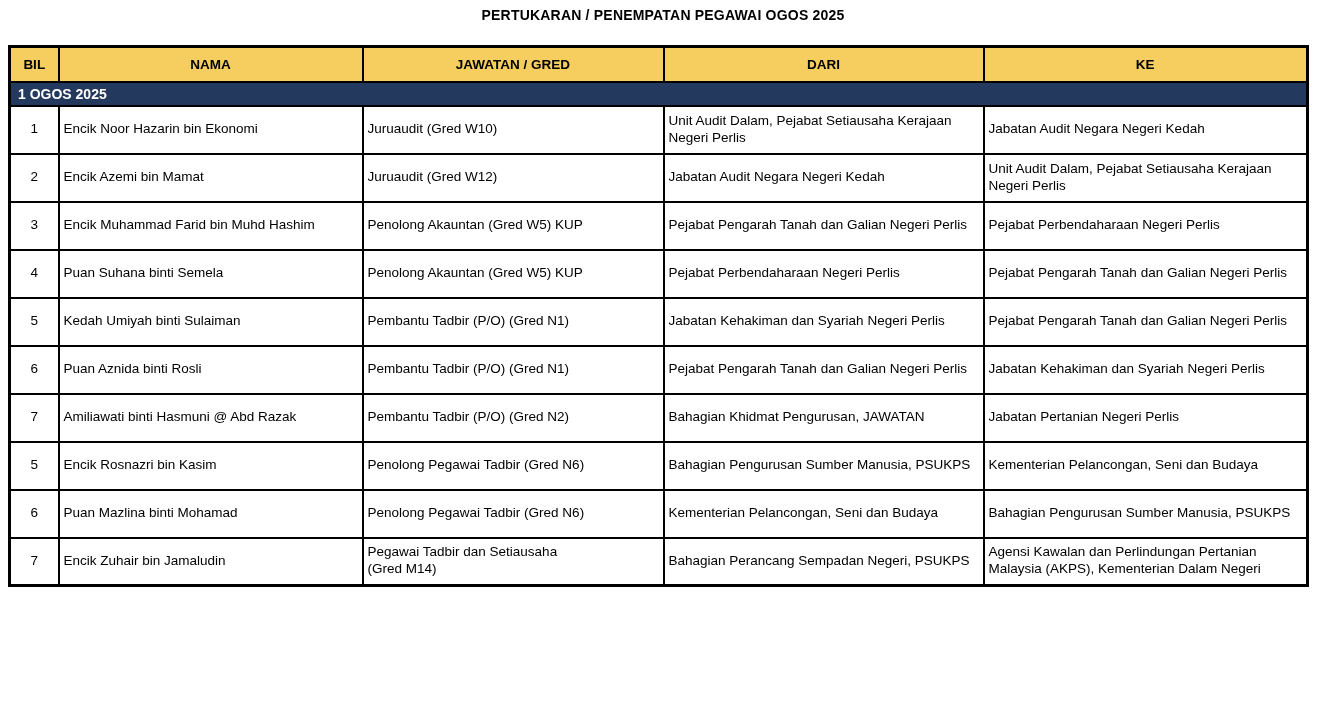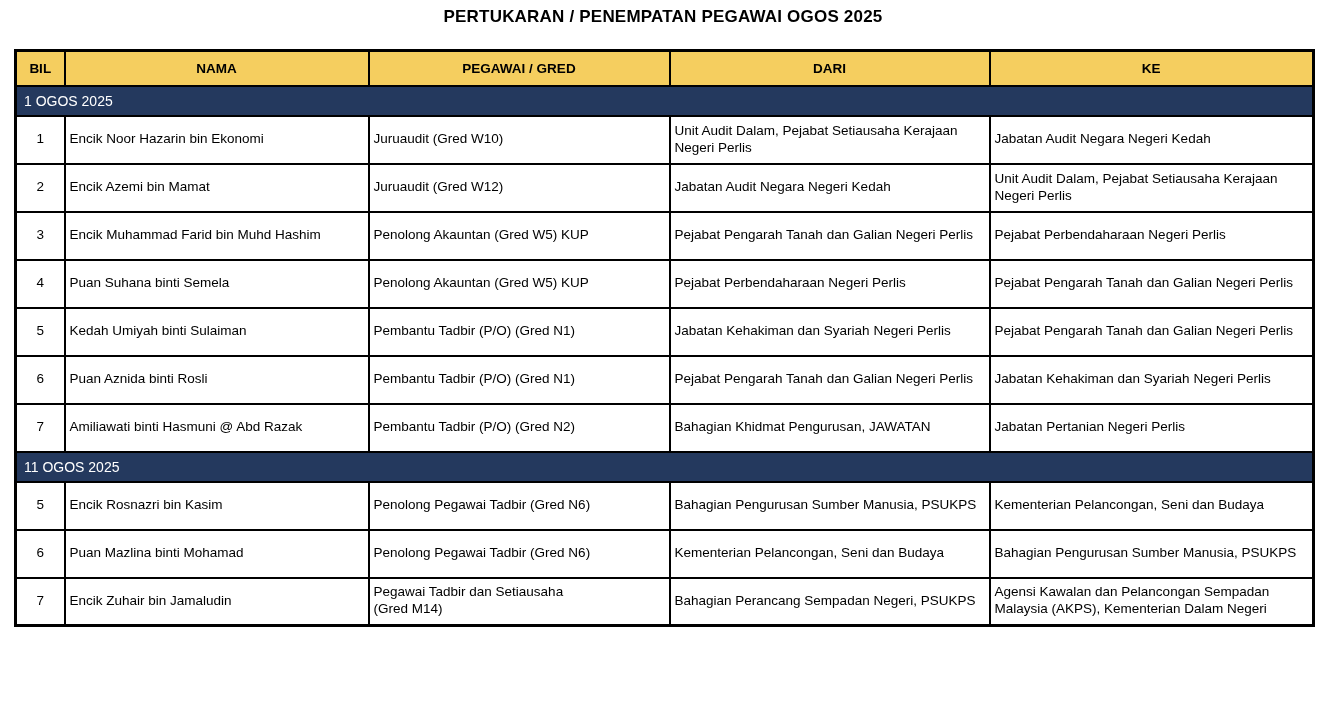--- a/index.html
+++ b/index.html
@@ -1,36 +1,36 @@
 <!DOCTYPE html>
 <html><head>
 <meta charset="utf-8">
 <style>
   * { margin:0; padding:0; box-sizing:border-box; }
   html,body { width:1326px; background:#ffffff; font-family:"Liberation Sans", sans-serif; color:#000; }
   body { height:711px; overflow:hidden; }
   .title {
-    text-align:center; font-weight:bold; font-size:17px;
+    text-align:center; font-weight:bold; font-size:14px;
     padding-top:7px; letter-spacing:0.2px;
   }
   table.transfer {
     border-collapse:collapse; table-layout:fixed;
-    margin:22px 14px 0 14px; width:1298px;
+    margin:22px 14px 0 8px; width:1298px;
     border:3px solid #000;
   }
   th, td { border:2px solid #000; }
   th {
     background:#F5CE5F; height:35px;
     font-size:13.5px; font-weight:bold; text-align:center;
     vertical-align:middle;
   }
   td.section-cell {
     background:#24395E; color:#ffffff;
-    font-weight:normal; font-size:14px;
-    height:30px; padding-left:7px; vertical-align:middle;
+    font-weight:bold; font-size:14px;
+    height:24px; padding-left:7px; vertical-align:middle;
   }
   td.data {
     height:48px; font-size:13.5px; vertical-align:middle;
     padding:3px 4px; white-space:pre-line; line-height:1.25;
     background:#ffffff;
   }
   td.bil { text-align:center; padding:3px 2px; }
   col.c-bil { width:49px; }
   col.c-nama { width:304px; }
   col.c-jawatan { width:301px; }
@@ -48,21 +48,21 @@
       <col class="c-bil">
         <col class="c-nama">
         <col class="c-jawatan">
         <col class="c-dari">
         <col class="c-ke">
     </colgroup>
     <thead>
       <tr>
         <th>BIL</th>
         <th>NAMA</th>
-        <th>PEGAWAI / GRED</th>
+        <th>JAWATAN / GRED</th>
         <th>DARI</th>
         <th>KE</th>
       </tr>
     </thead>
     <tbody id="table-body">
         <tr>
           <td class="section-cell" colspan="5">1 OGOS 2025</td>
         </tr>
         <tr>
           <td class="data bil">1</td>
@@ -107,39 +107,36 @@
           <td class="data">Jabatan Kehakiman dan Syariah Negeri Perlis</td>
         </tr>
         <tr>
           <td class="data bil">7</td>
           <td class="data">Amiliawati binti Hasmuni @ Abd Razak</td>
           <td class="data">Pembantu Tadbir (P/O) (Gred N2)</td>
           <td class="data">Bahagian Khidmat Pengurusan, JAWATAN</td>
           <td class="data">Jabatan Pertanian Negeri Perlis</td>
         </tr>
         <tr>
-          <td class="section-cell" colspan="5">11 OGOS 2025</td>
-        </tr>
-        <tr>
           <td class="data bil">5</td>
           <td class="data">Encik Rosnazri bin Kasim</td>
           <td class="data">Penolong Pegawai Tadbir (Gred N6)</td>
           <td class="data">Bahagian Pengurusan Sumber Manusia, PSUKPS</td>
           <td class="data">Kementerian Pelancongan, Seni dan Budaya</td>
         </tr>
         <tr>
           <td class="data bil">6</td>
           <td class="data">Puan Mazlina binti Mohamad</td>
           <td class="data">Penolong Pegawai Tadbir (Gred N6)</td>
           <td class="data">Kementerian Pelancongan, Seni dan Budaya</td>
           <td class="data">Bahagian Pengurusan Sumber Manusia, PSUKPS</td>
         </tr>
         <tr>
           <td class="data bil">7</td>
           <td class="data">Encik Zuhair bin Jamaludin</td>
           <td class="data">Pegawai Tadbir dan Setiausaha
 (Gred M14)</td>
           <td class="data">Bahagian Perancang Sempadan Negeri, PSUKPS</td>
-          <td class="data">Agensi Kawalan dan Pelancongan Sempadan Malaysia (AKPS), Kementerian Dalam Negeri</td>
+          <td class="data">Agensi Kawalan dan Perlindungan Pertanian Malaysia (AKPS), Kementerian Dalam Negeri</td>
         </tr>
       </tbody>
   </table>
 </div>
 
 </body></html>

